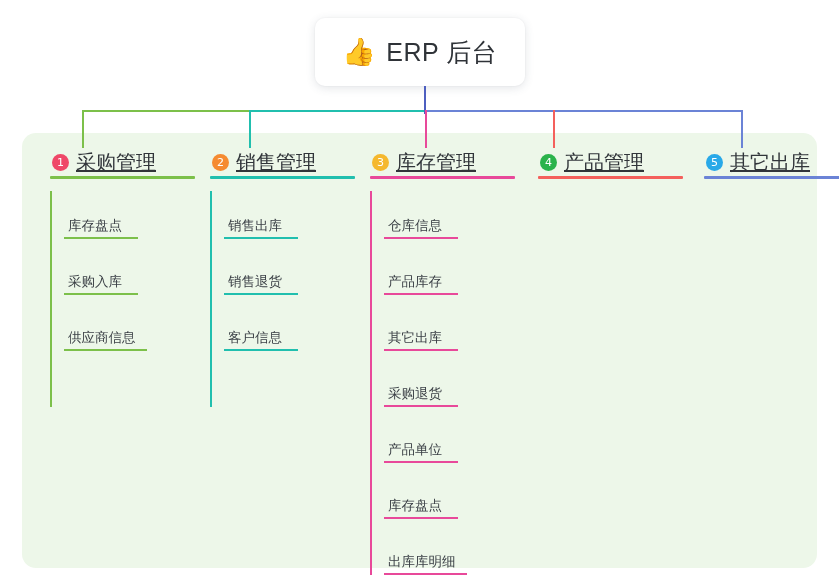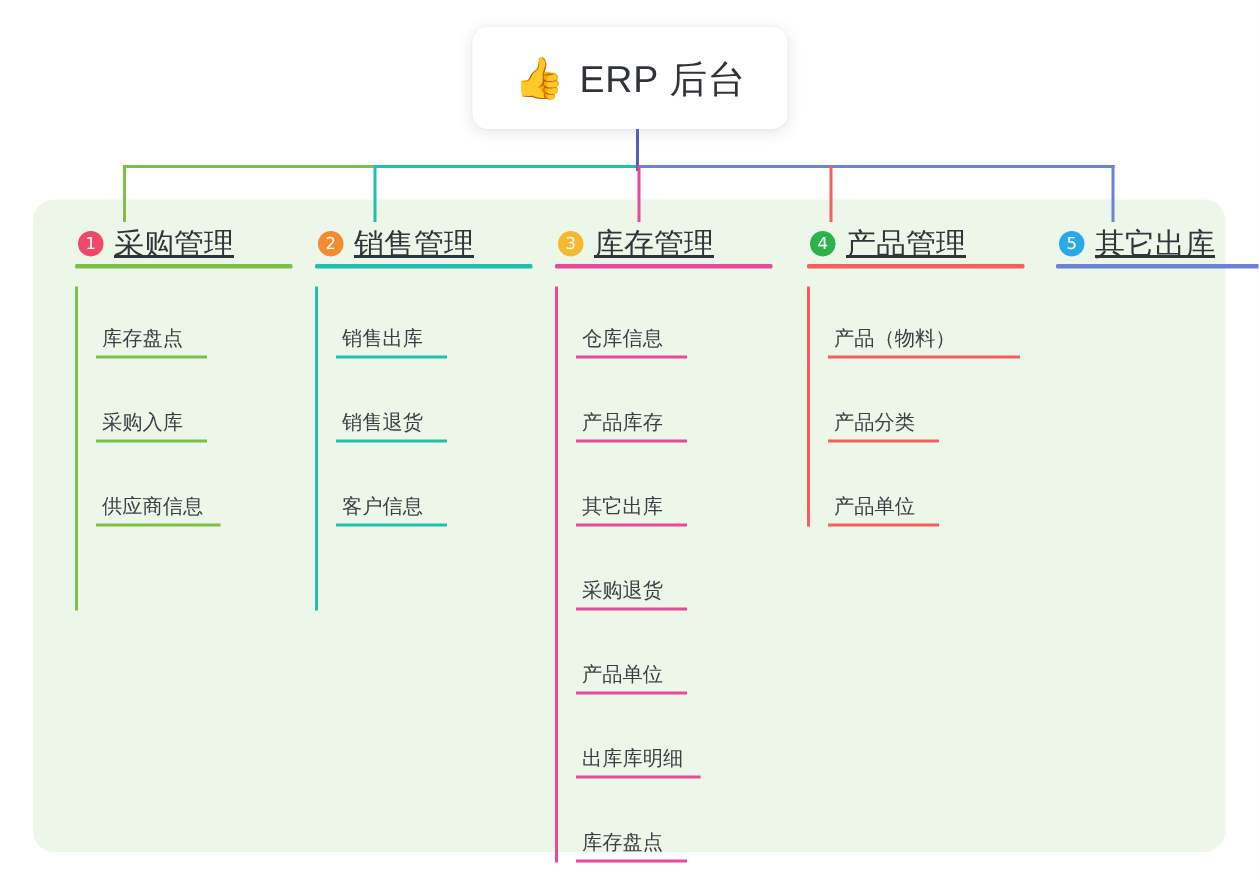--- a/index.html
+++ b/index.html
@@ -150,50 +150,35 @@
           </div>
           <div class="leaf">
             <span class="leaf-label">采购退货</span>
             <div class="leaf-rule" style="background: rgb(232, 73, 154); width: 74px;"></div>
           </div>
           <div class="leaf">
             <span class="leaf-label">产品单位</span>
             <div class="leaf-rule" style="background: rgb(232, 73, 154); width: 74px;"></div>
           </div>
           <div class="leaf">
+            <span class="leaf-label">库存盘点</span>
+            <div class="leaf-rule" style="background: rgb(232, 73, 154); width: 74px;"></div>
+          </div>
+          <div class="leaf">
             <span class="leaf-label">出库库明细</span>
             <div class="leaf-rule" style="background: rgb(232, 73, 154); width: 83px;"></div>
-          </div>
-          <div class="leaf">
-            <span class="leaf-label">库存盘点</span>
-            <div class="leaf-rule" style="background: rgb(232, 73, 154); width: 74px;"></div>
           </div>
         </div>
       </div>
       <div class="col" style="left: 524px;">
         <div class="col-head">
           <span class="badge" style="background: rgb(43, 179, 75);">4</span>
           <span class="col-title">产品管理</span>
         </div>
         <div class="head-rule" style="background: rgb(244, 96, 92);"></div>
-        <div class="leaf-wrap">
-          <div class="stem" style="background: rgb(244, 96, 92); height: 160px;"></div>
-          <div class="leaf">
-            <span class="leaf-label">产品（物料）</span>
-            <div class="leaf-rule" style="background: rgb(244, 96, 92); width: 128px;"></div>
-          </div>
-          <div class="leaf">
-            <span class="leaf-label">产品分类</span>
-            <div class="leaf-rule" style="background: rgb(244, 96, 92); width: 74px;"></div>
-          </div>
-          <div class="leaf">
-            <span class="leaf-label">产品单位</span>
-            <div class="leaf-rule" style="background: rgb(244, 96, 92); width: 74px;"></div>
-          </div>
-        </div>
       </div>
       <div class="col" style="left: 690px;">
         <div class="col-head">
           <span class="badge" style="background: rgb(41, 169, 232);">5</span>
           <span class="col-title">其它出库</span>
         </div>
         <div class="head-rule" style="background: rgb(107, 131, 214);"></div>
       </div>
     </div>
 

